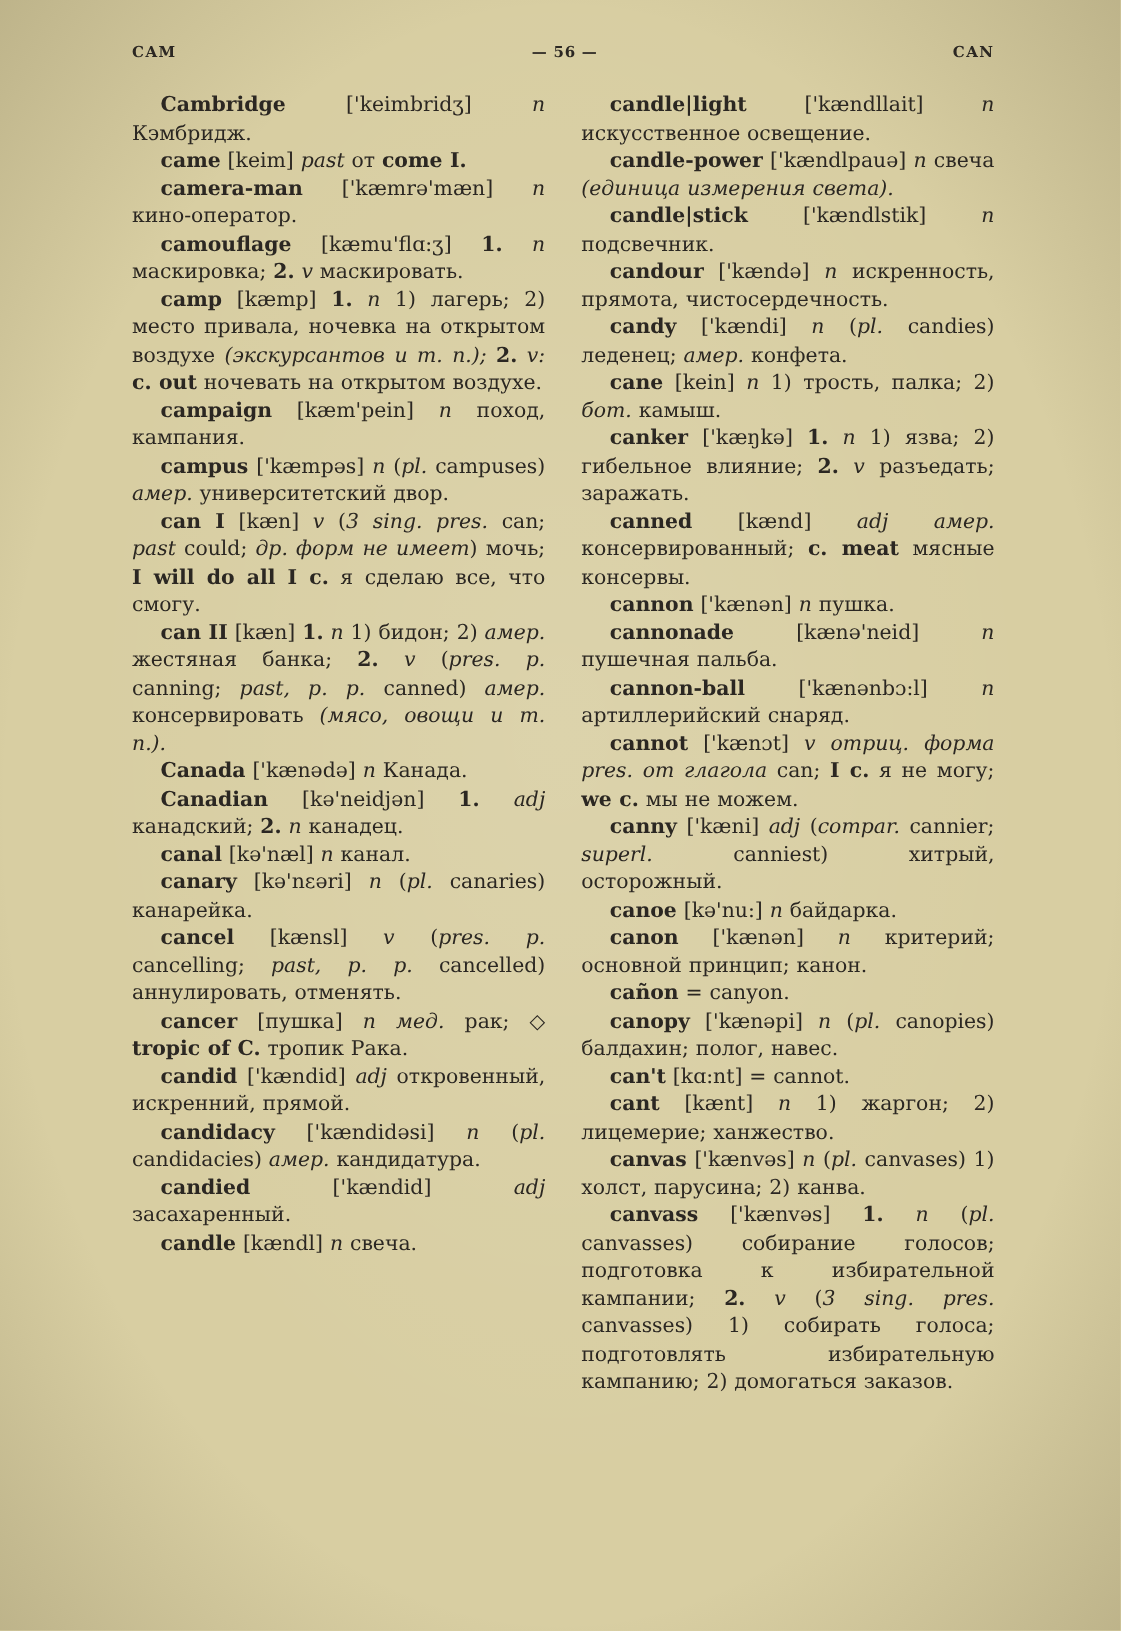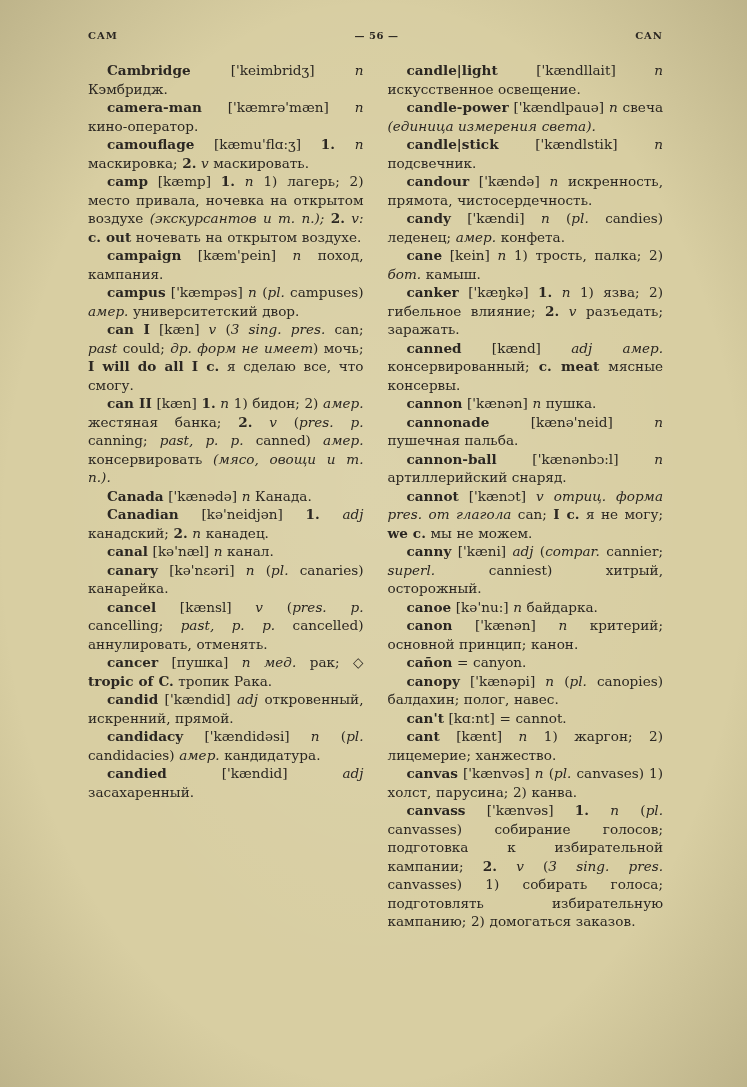--- a/index.html
+++ b/index.html
@@ -76,36 +76,38 @@
 
 <div class="page">
   <div class="header">
     <span class="hw-left">CAM</span>
     <span class="hw-center">— 56 —</span>
     <span class="hw-right">CAN</span>
   </div>
   <div class="columns">
     <div class="col col-left">
         <p class="entry"><span class="seg-b">Cambridge</span><span class="seg-r"> ['keimbridʒ] </span><span class="seg-i">n</span><span class="seg-r"> Кэмбридж.</span></p>
+        <p class="entry"><span class="seg-b">came</span><span class="seg-r"> [keim] </span><span class="seg-i">past</span><span class="seg-r"> от </span><span class="seg-b">come I.</span></p>
         <p class="entry"><span class="seg-b">camera-man</span><span class="seg-r"> ['kæmrə'mæn] </span><span class="seg-i">n</span><span class="seg-r"> кино-оператор.</span></p>
         <p class="entry"><span class="seg-b">camouflage</span><span class="seg-r"> [kæmu'flɑ:ʒ] </span><span class="seg-b">1.</span><span class="seg-r"> </span><span class="seg-i">n</span><span class="seg-r"> маскировка; </span><span class="seg-b">2.</span><span class="seg-r"> </span><span class="seg-i">v</span><span class="seg-r"> маскировать.</span></p>
         <p class="entry"><span class="seg-b">camp</span><span class="seg-r"> [kæmp] </span><span class="seg-b">1.</span><span class="seg-r"> </span><span class="seg-i">n</span><span class="seg-r"> 1) лагерь; 2) место привала, ночевка на открытом воздухе </span><span class="seg-i">(экскурсантов и т. п.);</span><span class="seg-r"> </span><span class="seg-b">2.</span><span class="seg-r"> </span><span class="seg-i">v:</span><span class="seg-r"> </span><span class="seg-b">c. out</span><span class="seg-r"> ночевать на открытом воздухе.</span></p>
         <p class="entry"><span class="seg-b">campaign</span><span class="seg-r"> [kæm'pein] </span><span class="seg-i">n</span><span class="seg-r"> поход, кампания.</span></p>
         <p class="entry"><span class="seg-b">campus</span><span class="seg-r"> ['kæmpəs] </span><span class="seg-i">n</span><span class="seg-r"> (</span><span class="seg-i">pl.</span><span class="seg-r"> campuses) </span><span class="seg-i">амер.</span><span class="seg-r"> университетский двор.</span></p>
         <p class="entry"><span class="seg-b">can I</span><span class="seg-r"> [kæn] </span><span class="seg-i">v</span><span class="seg-r"> (</span><span class="seg-i">3 sing. pres.</span><span class="seg-r"> can; </span><span class="seg-i">past</span><span class="seg-r"> could; </span><span class="seg-i">др. форм не имеет</span><span class="seg-r">) мочь; </span><span class="seg-b">I will do all I c.</span><span class="seg-r"> я сделаю все, что смогу.</span></p>
         <p class="entry"><span class="seg-b">can II</span><span class="seg-r"> [kæn] </span><span class="seg-b">1.</span><span class="seg-r"> </span><span class="seg-i">n</span><span class="seg-r"> 1) бидон; 2) </span><span class="seg-i">амер.</span><span class="seg-r"> жестяная банка; </span><span class="seg-b">2.</span><span class="seg-r"> </span><span class="seg-i">v</span><span class="seg-r"> (</span><span class="seg-i">pres. p.</span><span class="seg-r"> canning; </span><span class="seg-i">past, p. p.</span><span class="seg-r"> canned) </span><span class="seg-i">амер.</span><span class="seg-r"> консервировать </span><span class="seg-i">(мясо, овощи и т. п.).</span></p>
         <p class="entry"><span class="seg-b">Canada</span><span class="seg-r"> ['kænədə] </span><span class="seg-i">n</span><span class="seg-r"> Канада.</span></p>
         <p class="entry"><span class="seg-b">Canadian</span><span class="seg-r"> [kə'neidjən] </span><span class="seg-b">1.</span><span class="seg-r"> </span><span class="seg-i">adj</span><span class="seg-r"> канадский; </span><span class="seg-b">2.</span><span class="seg-r"> </span><span class="seg-i">n</span><span class="seg-r"> канадец.</span></p>
         <p class="entry"><span class="seg-b">canal</span><span class="seg-r"> [kə'næl] </span><span class="seg-i">n</span><span class="seg-r"> канал.</span></p>
         <p class="entry"><span class="seg-b">canary</span><span class="seg-r"> [kə'nɛəri] </span><span class="seg-i">n</span><span class="seg-r"> (</span><span class="seg-i">pl.</span><span class="seg-r"> canaries) канарейка.</span></p>
         <p class="entry"><span class="seg-b">cancel</span><span class="seg-r"> [kænsl] </span><span class="seg-i">v</span><span class="seg-r"> (</span><span class="seg-i">pres. p.</span><span class="seg-r"> cancelling; </span><span class="seg-i">past, p. p.</span><span class="seg-r"> cancelled) аннулировать, отменять.</span></p>
         <p class="entry"><span class="seg-b">cancer</span><span class="seg-r"> [пушка] </span><span class="seg-i">n</span><span class="seg-r"> </span><span class="seg-i">мед.</span><span class="seg-r"> рак; </span><span class="seg-d">◇ </span><span class="seg-b">tropic of C.</span><span class="seg-r"> тропик Рака.</span></p>
         <p class="entry"><span class="seg-b">candid</span><span class="seg-r"> ['kændid] </span><span class="seg-i">adj</span><span class="seg-r"> откровенный, искренний, прямой.</span></p>
         <p class="entry"><span class="seg-b">candidacy</span><span class="seg-r"> ['kændidəsi] </span><span class="seg-i">n</span><span class="seg-r"> (</span><span class="seg-i">pl.</span><span class="seg-r"> candidacies) </span><span class="seg-i">амер.</span><span class="seg-r"> кандидатура.</span></p>
         <p class="entry"><span class="seg-b">candied</span><span class="seg-r"> ['kændid] </span><span class="seg-i">adj</span><span class="seg-r"> засахаренный.</span></p>
+        <p class="entry"><span class="seg-b">candle</span><span class="seg-r"> [kændl] </span><span class="seg-i">n</span><span class="seg-r"> свеча.</span></p>
       </div>
     <div class="divider"></div>
     <div class="col col-right">
         <p class="entry"><span class="seg-b">candle|light</span><span class="seg-r"> ['kændllait] </span><span class="seg-i">n</span><span class="seg-r"> искусственное освещение.</span></p>
         <p class="entry"><span class="seg-b">candle-power</span><span class="seg-r"> ['kændlpauə] </span><span class="seg-i">n</span><span class="seg-r"> свеча </span><span class="seg-i">(единица измерения света).</span></p>
         <p class="entry"><span class="seg-b">candle|stick</span><span class="seg-r"> ['kændlstik] </span><span class="seg-i">n</span><span class="seg-r"> подсвечник.</span></p>
         <p class="entry"><span class="seg-b">candour</span><span class="seg-r"> ['kændə] </span><span class="seg-i">n</span><span class="seg-r"> искренность, прямота, чистосердечность.</span></p>
         <p class="entry"><span class="seg-b">candy</span><span class="seg-r"> ['kændi] </span><span class="seg-i">n</span><span class="seg-r"> (</span><span class="seg-i">pl.</span><span class="seg-r"> candies) леденец; </span><span class="seg-i">амер.</span><span class="seg-r"> конфета.</span></p>
         <p class="entry"><span class="seg-b">cane</span><span class="seg-r"> [kein] </span><span class="seg-i">n</span><span class="seg-r"> 1) трость, палка; 2) </span><span class="seg-i">бот.</span><span class="seg-r"> камыш.</span></p>
         <p class="entry"><span class="seg-b">canker</span><span class="seg-r"> ['kæŋkə] </span><span class="seg-b">1.</span><span class="seg-r"> </span><span class="seg-i">n</span><span class="seg-r"> 1) язва; 2) гибельное влияние; </span><span class="seg-b">2.</span><span class="seg-r"> </span><span class="seg-i">v</span><span class="seg-r"> разъедать; заражать.</span></p>

